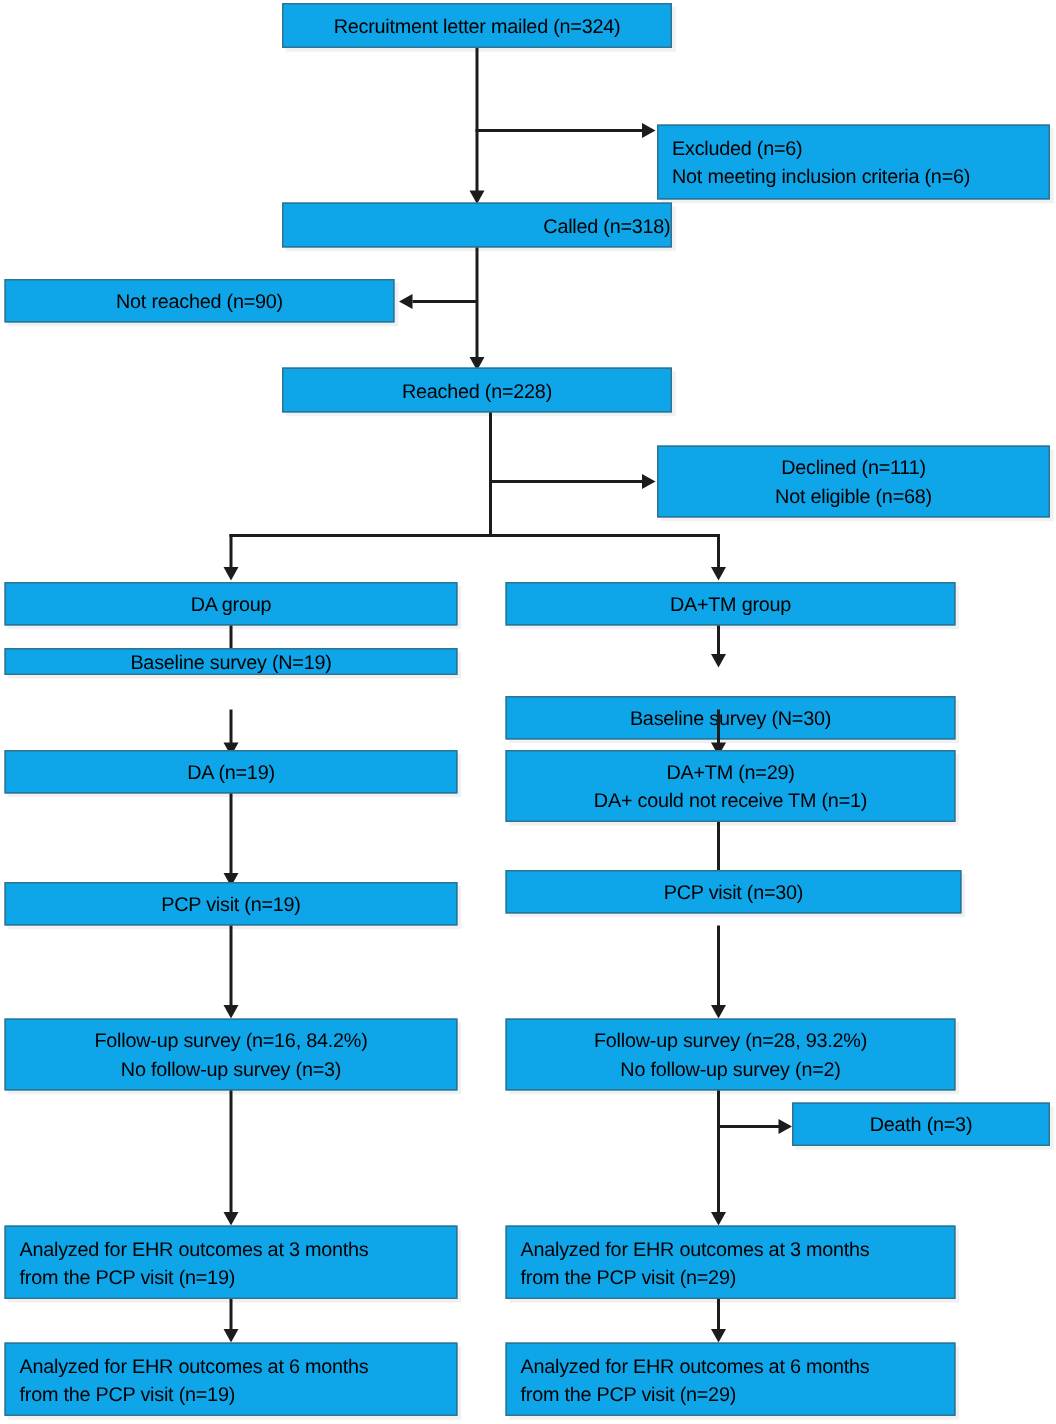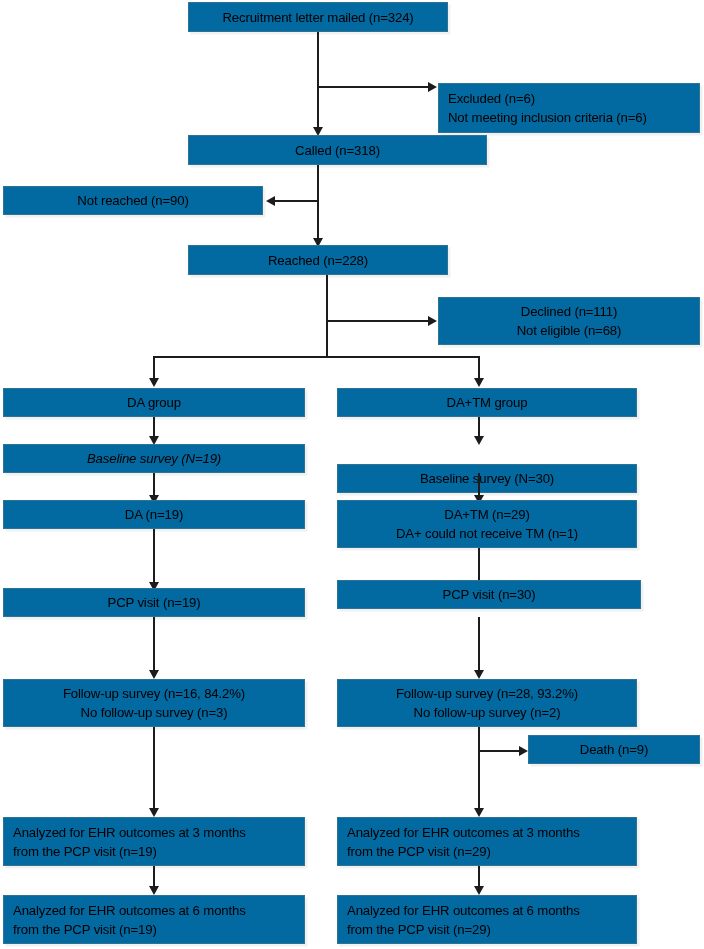--- a/index.html
+++ b/index.html
@@ -15,21 +15,21 @@
   #flow-root {
     position: relative;
     width: 704px;
     height: 949px;
     background: #ffffff;
     overflow: hidden;
   }
   .box {
     position: absolute;
     box-sizing: border-box;
-    background: #0369a1;
+    background: #0ea5e9;
     border: 1.6px solid #2e7392;
     box-shadow: 2.5px 2.5px 0 0 rgba(0,0,0,0.055);
     display: flex;
     flex-direction: column;
     justify-content: center;
     font-size: 13.2px;
     line-height: 19px;
     letter-spacing: -0.15px;
     color: #000000;
   }
@@ -78,21 +78,21 @@
   <div class="arrow down" style="left:312.5px; top:127px;"></div>
 
   <div class="hline" style="left:317px; top:86px; width:113px;"></div>
   <div class="arrow right" style="left:428px; top:81.5px;"></div>
 
   <div class="box left" style="left:438px; top:61px; width:262px; height:50px;margin-top:22px;">
     <span class="ln">Excluded (n=6)</span>
     <span class="ln">Not meeting inclusion criteria (n=6)</span>
   </div>
 
-  <div class="box center" style="left:188px; top:135px; width:299px; height:30px;">
+  <div class="box center" style="left:188px; top:135px; width:260px; height:30px;align-items:flex-end;">
     <span class="ln">Called (n=318)</span>
   </div>
 
   <div class="vline" style="left:317px; top:165px; height:76px;"></div>
   <div class="arrow down" style="left:312.5px; top:238px;"></div>
 
   <div class="hline" style="left:275px; top:200px; width:43px;"></div>
   <div class="arrow left" style="left:266px; top:195.5px;"></div>
 
   <div class="box center" style="left:3px; top:186px; width:260px; height:29px;">
@@ -119,21 +119,21 @@
   <div class="vline" style="left:478px; top:356px; height:25px;"></div>
   <div class="arrow down" style="left:473.5px; top:378px;"></div>
 
   <div class="box center" style="left:3px; top:388px; width:302px; height:29px;">
     <span class="ln">DA group</span>
   </div>
 
   <div class="vline" style="left:153px; top:417px; height:22px;"></div>
   <div class="arrow down" style="left:148.5px; top:436px;"></div>
 
-  <div class="box center" style="left:3px; top:444px; width:302px; height:29px;font-style:italic;">
+  <div class="box center" style="left:3px; top:432px; width:302px; height:18px;">
     <span class="ln">Baseline survey (N=19)</span>
   </div>
 
   <div class="vline" style="left:153px; top:473px; height:25px;"></div>
   <div class="arrow down" style="left:148.5px; top:495px;"></div>
 
   <div class="box center" style="left:3px; top:500px; width:302px; height:29px;">
     <span class="ln">DA (n=19)</span>
   </div>
 
@@ -202,21 +202,21 @@
     <span class="ln">No follow-up survey (n=2)</span>
   </div>
 
   <div class="vline" style="left:478px; top:727px; height:84px;"></div>
   <div class="arrow down" style="left:473.5px; top:808px;"></div>
 
   <div class="hline" style="left:478px; top:750px; width:44px;"></div>
   <div class="arrow right" style="left:519px; top:745.5px;"></div>
 
   <div class="box center" style="left:528px; top:735px; width:172px; height:29px;">
-    <span class="ln">Death (n=9)</span>
+    <span class="ln">Death (n=3)</span>
   </div>
 
   <div class="box left" style="left:337px; top:817px; width:300px; height:49px;">
     <span class="ln">Analyzed for EHR outcomes at 3 months</span>
     <span class="ln">from the PCP visit (n=29)</span>
   </div>
 
   <div class="vline" style="left:478px; top:866px; height:23px;"></div>
   <div class="arrow down" style="left:473.5px; top:886px;"></div>
 

